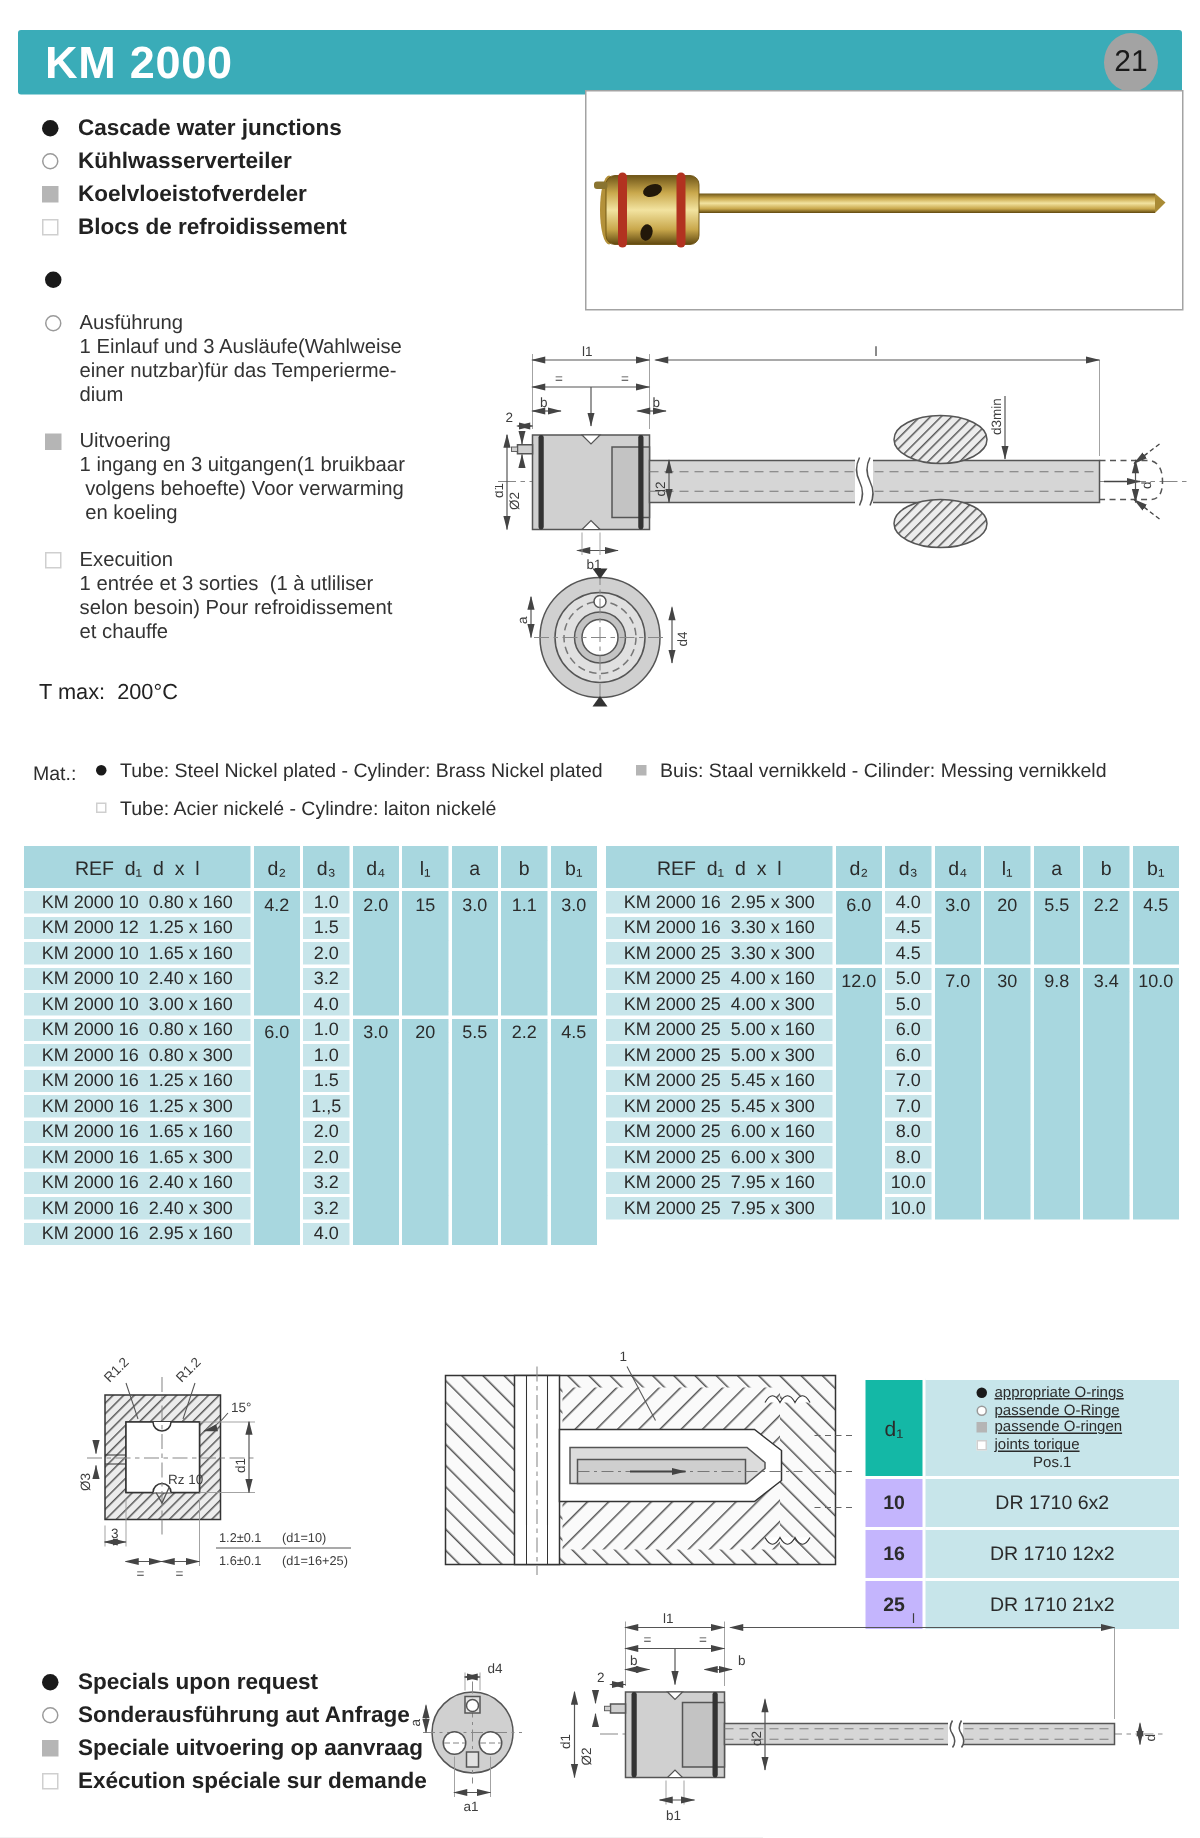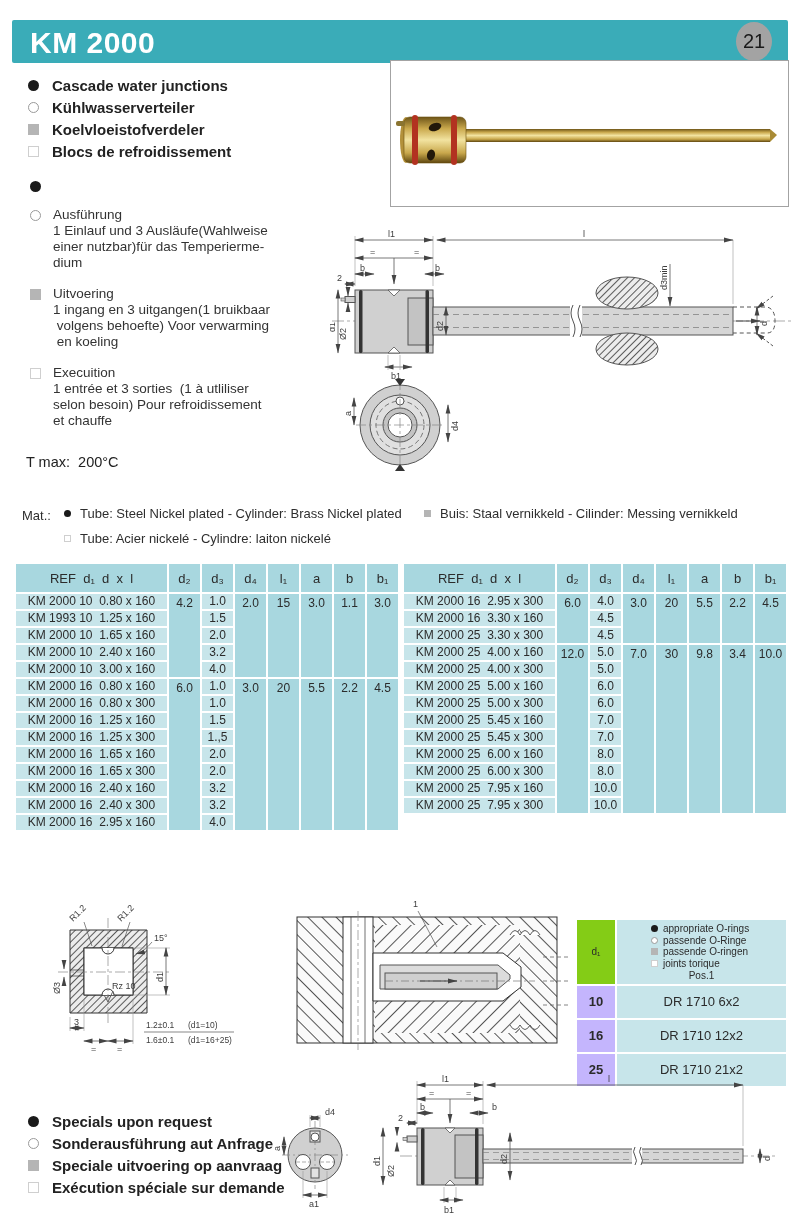--- a/index.html
+++ b/index.html
@@ -47,23 +47,23 @@
                        color:#2b2b2b; padding:0; overflow:hidden; }
   .spec th { height:30px; font-size:13px; white-space:pre; }
   .spec td { height:15.6px; font-size:12px; line-height:15px; }
   .spec td.c-ref { background:#c7e5ea; white-space:pre; }
   .spec td.c-d3  { background:#c7e5ea; }
   .spec td.c-top { vertical-align:top; padding-top:2px; }
 
   
   table.oring { position:absolute; left:575px; top:918px; width:213px; border-collapse:collapse; table-layout:fixed; }
   .oring td { border:2px solid #fff; text-align:center; color:#2b2b2b; }
-  .or-h1 { background:#84cc16; font-size:10px; width:40px; }
+  .or-h1 { background:#14b8a6; font-size:14px; width:40px; }
   .or-legend { background:#c7e5ea; font-size:10px; line-height:11.5px; padding:3px 0 2px 0; }
-  .or-legend .leg-item { display:flex; align-items:center; gap:5px; justify-content:flex-start; margin:0 0 0 34px; }
+  .or-legend .leg-item { display:flex; align-items:center; gap:5px; justify-content:flex-start; margin:0 0 0 34px;text-decoration:underline; }
   .or-pos { text-align:center; margin-top:1px; }
   .or-d { background:#c4b5fd; font-size:13px; height:34px;font-weight:bold; }
   .or-v { background:#c7e5ea; font-size:13px; }
 
   
   .photo-box { position:absolute; left:390px; top:60px; width:399px; height:147px; border:1px solid #a3a3a3; background:#fff; }
 
   svg text { font-size:9px; fill:#3d3d3d; font-family:"Liberation Sans","DejaVu Sans",sans-serif; }
   svg text.tol { font-size:8.5px; }
   .abs { position:absolute; }
@@ -296,21 +296,21 @@
           <td class="c-ref">KM 2000 10  0.80 x 160</td>
           <td rowspan="5" class="c-top">4.2</td>
           <td class="c-d3">1.0</td>
           <td rowspan="5" class="c-top">2.0</td>
           <td rowspan="5" class="c-top">15</td>
           <td rowspan="5" class="c-top">3.0</td>
           <td rowspan="5" class="c-top">1.1</td>
           <td rowspan="5" class="c-top">3.0</td>
         </tr>
         <tr>
-          <td class="c-ref">KM 1993 10  1.25 x 160</td>
+          <td class="c-ref">KM 2000 12  1.25 x 160</td>
           <td class="c-d3">1.5</td>
         </tr>
         <tr>
           <td class="c-ref">KM 2000 10  1.65 x 160</td>
           <td class="c-d3">2.0</td>
         </tr>
         <tr>
           <td class="c-ref">KM 2000 10  2.40 x 160</td>
           <td class="c-d3">3.2</td>
         </tr>

